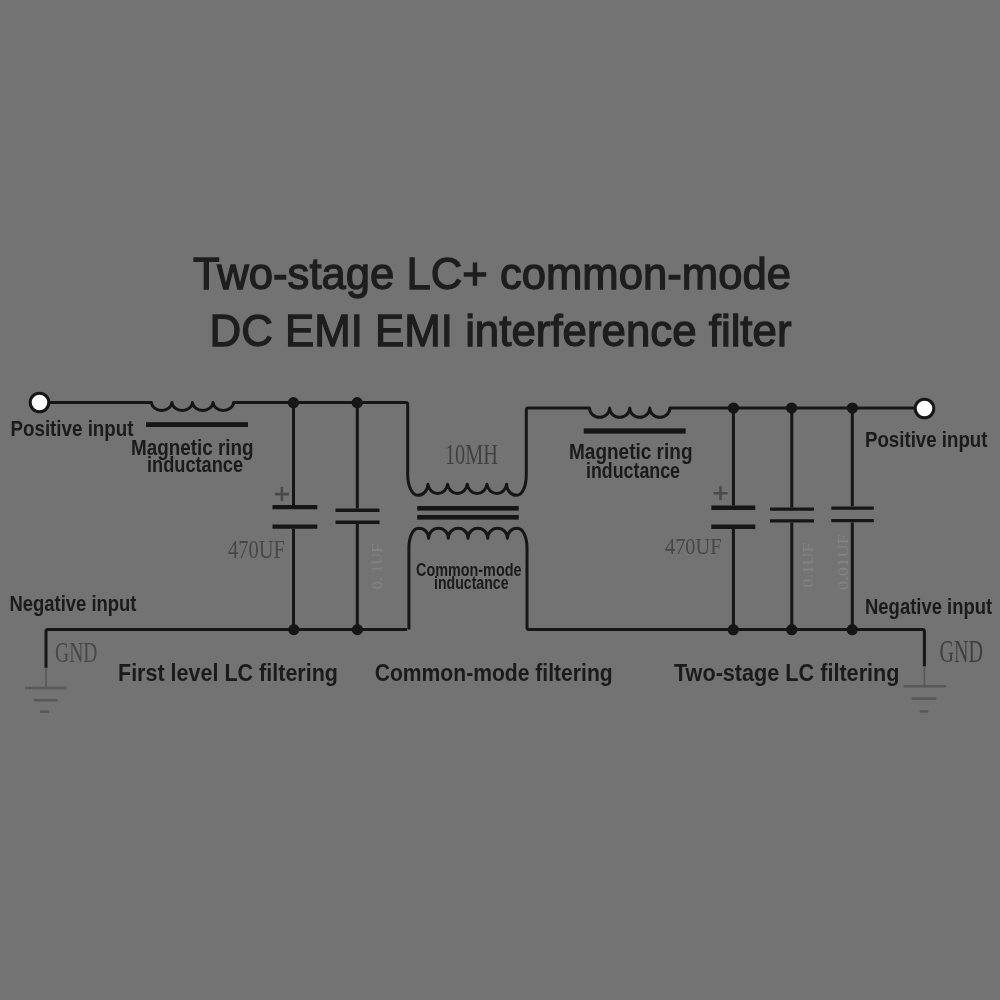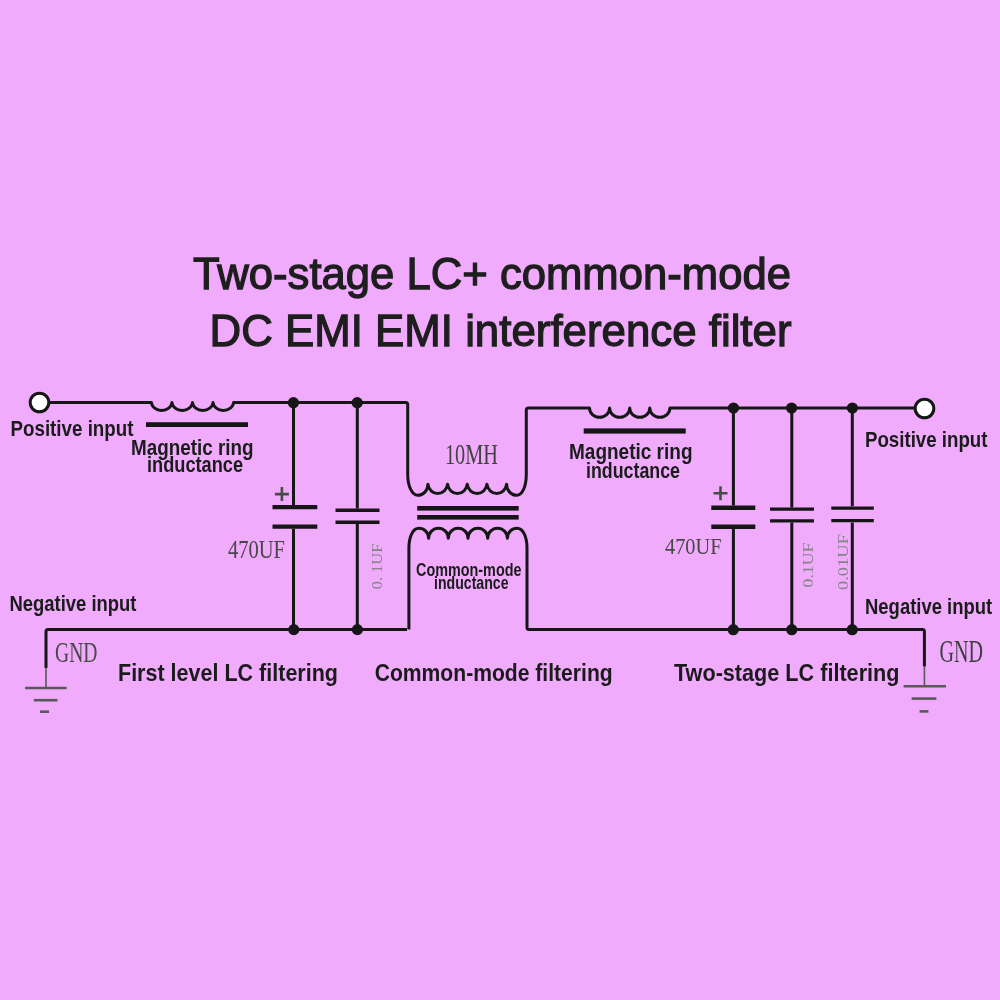--- a/index.html
+++ b/index.html
@@ -1,16 +1,16 @@
 <!DOCTYPE html>
 <html><head>
 <meta charset="utf-8">
 <style>
   html,body{margin:0;padding:0;background:#ffffff;}
-  #page{position:relative;width:1000px;height:1000px;background:#f0abfc;overflow:hidden;}
+  #page{position:relative;width:1000px;height:1000px;background:#737373;overflow:hidden;}
   svg{display:block;}
   text{font-family:"Liberation Sans",sans-serif;}
   g.serif text{font-family:"Liberation Serif",serif;}
 </style>
 </head>
 <body>
 <div id="page">
 <svg width="1000" height="1000" viewBox="0 0 1000 1000">
 
   <g stroke="#161616" stroke-width="3" fill="none" stroke-linejoin="round">

